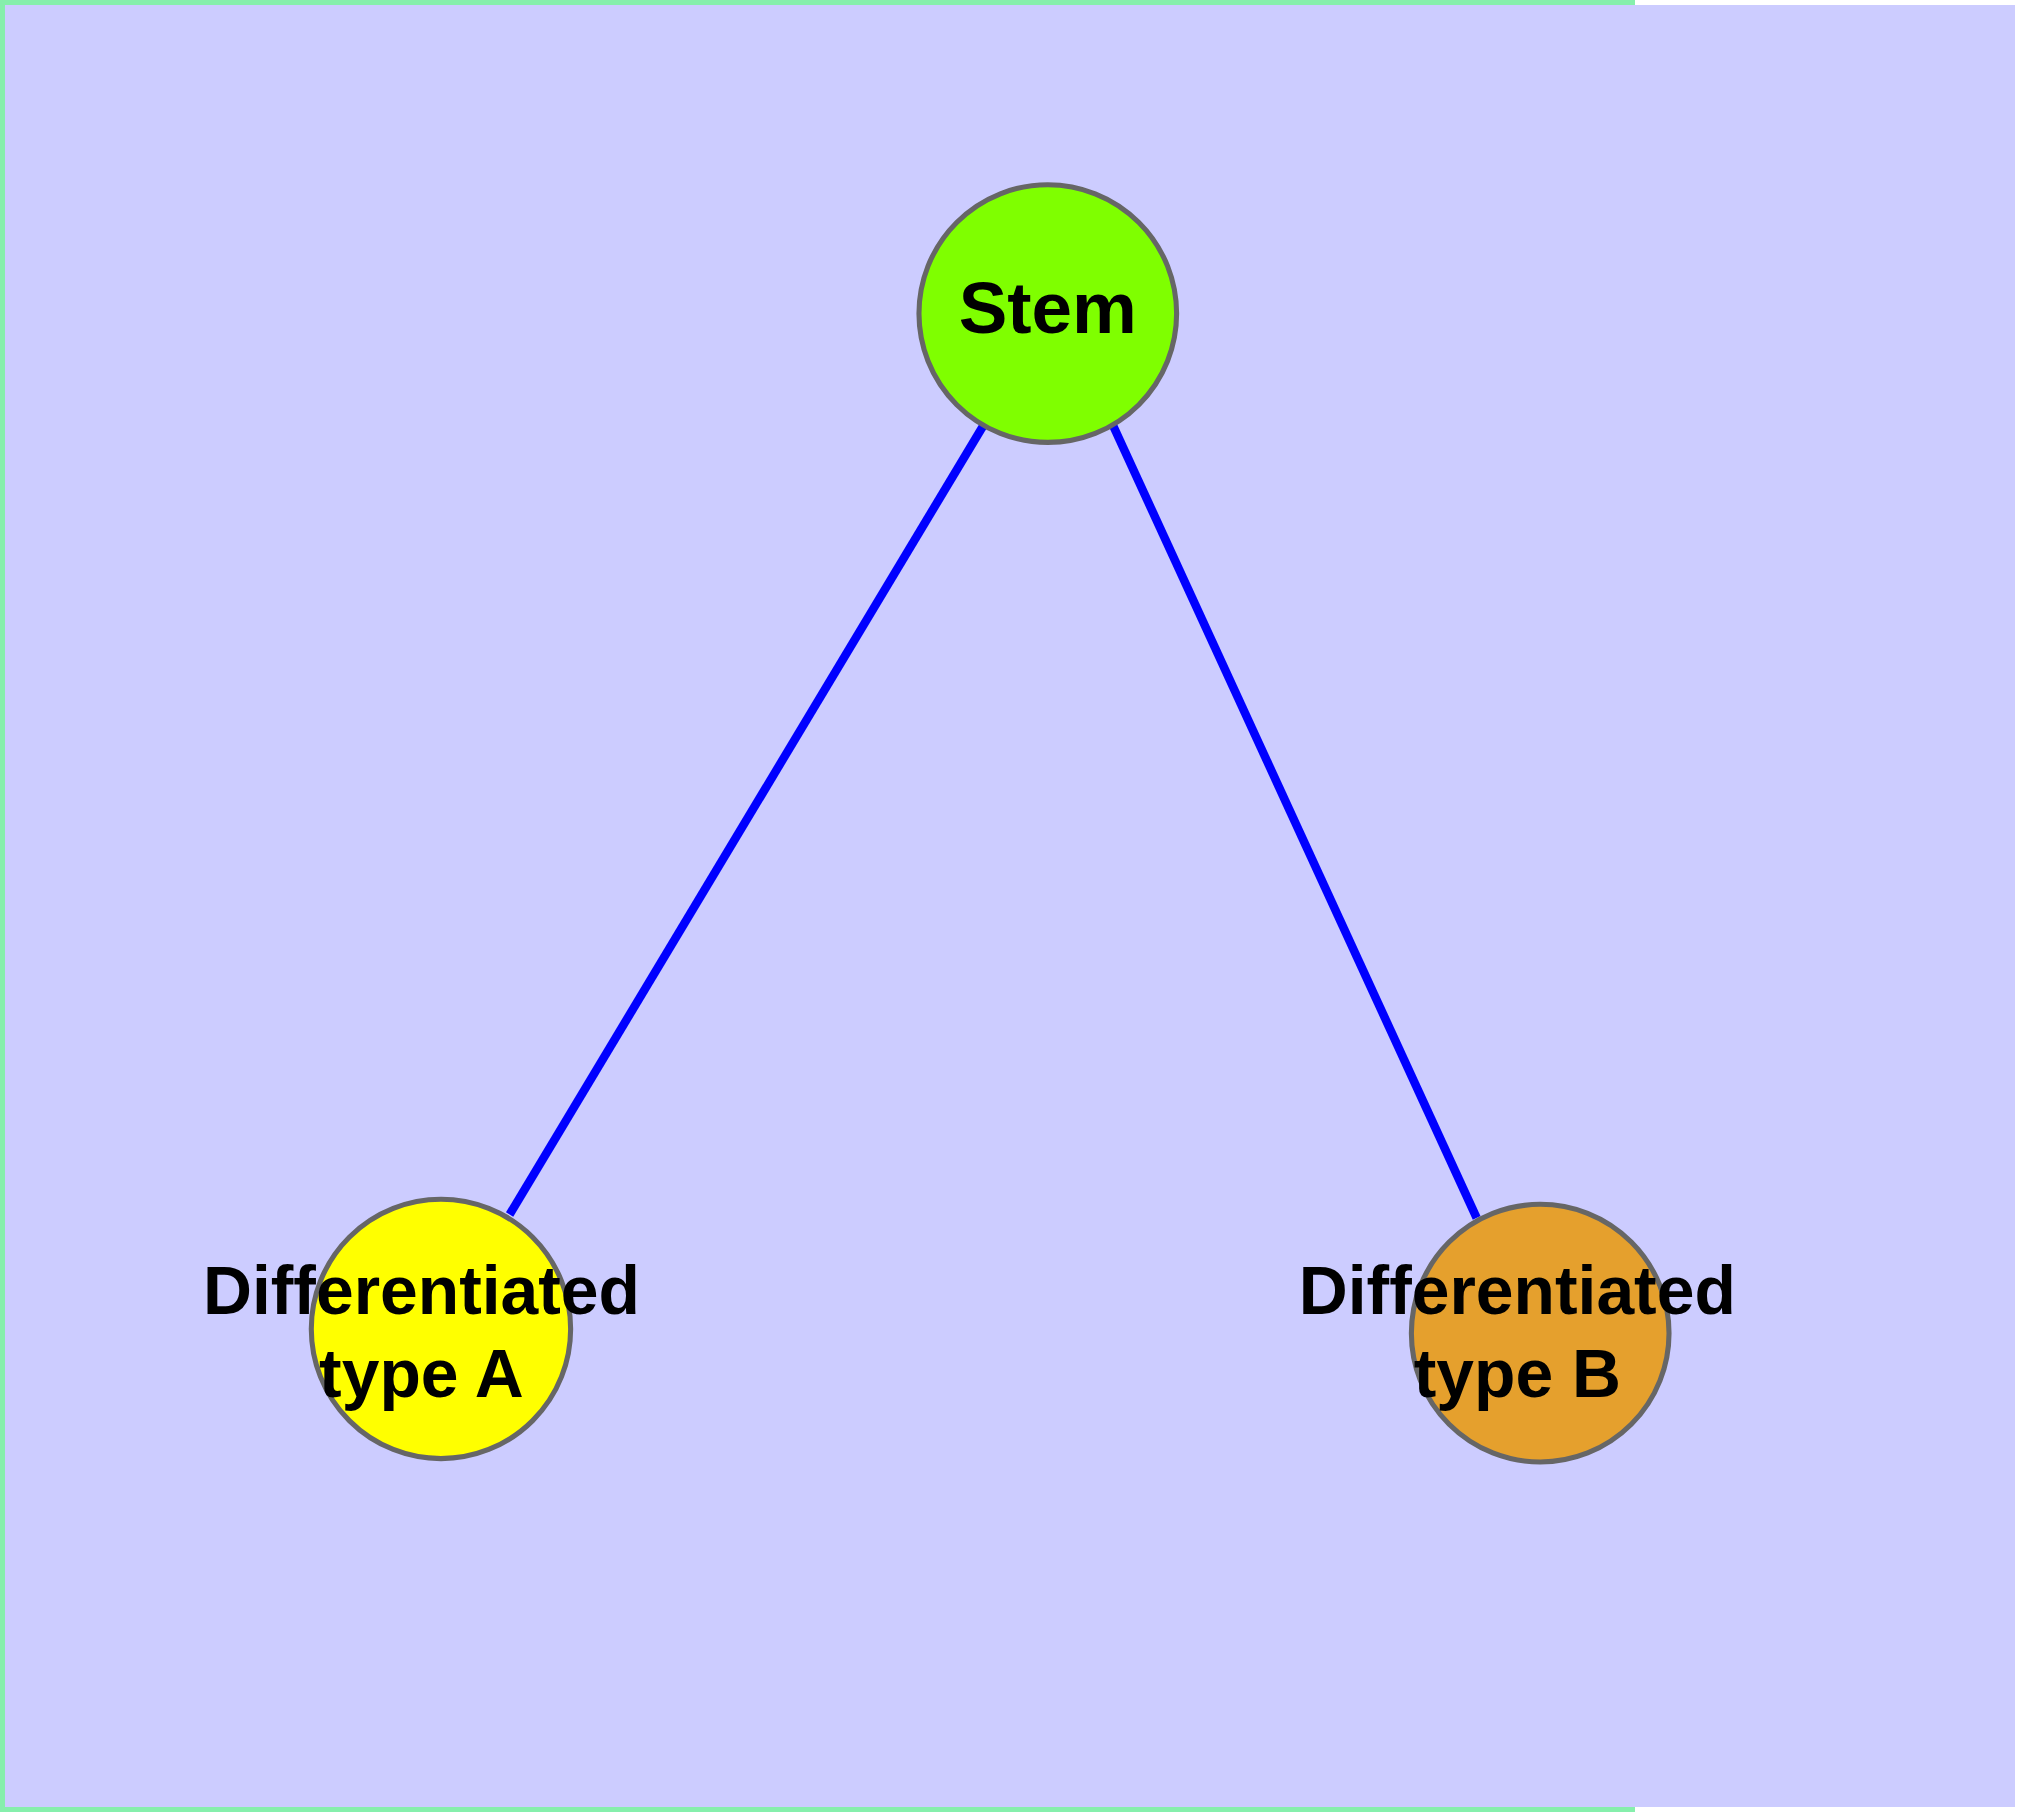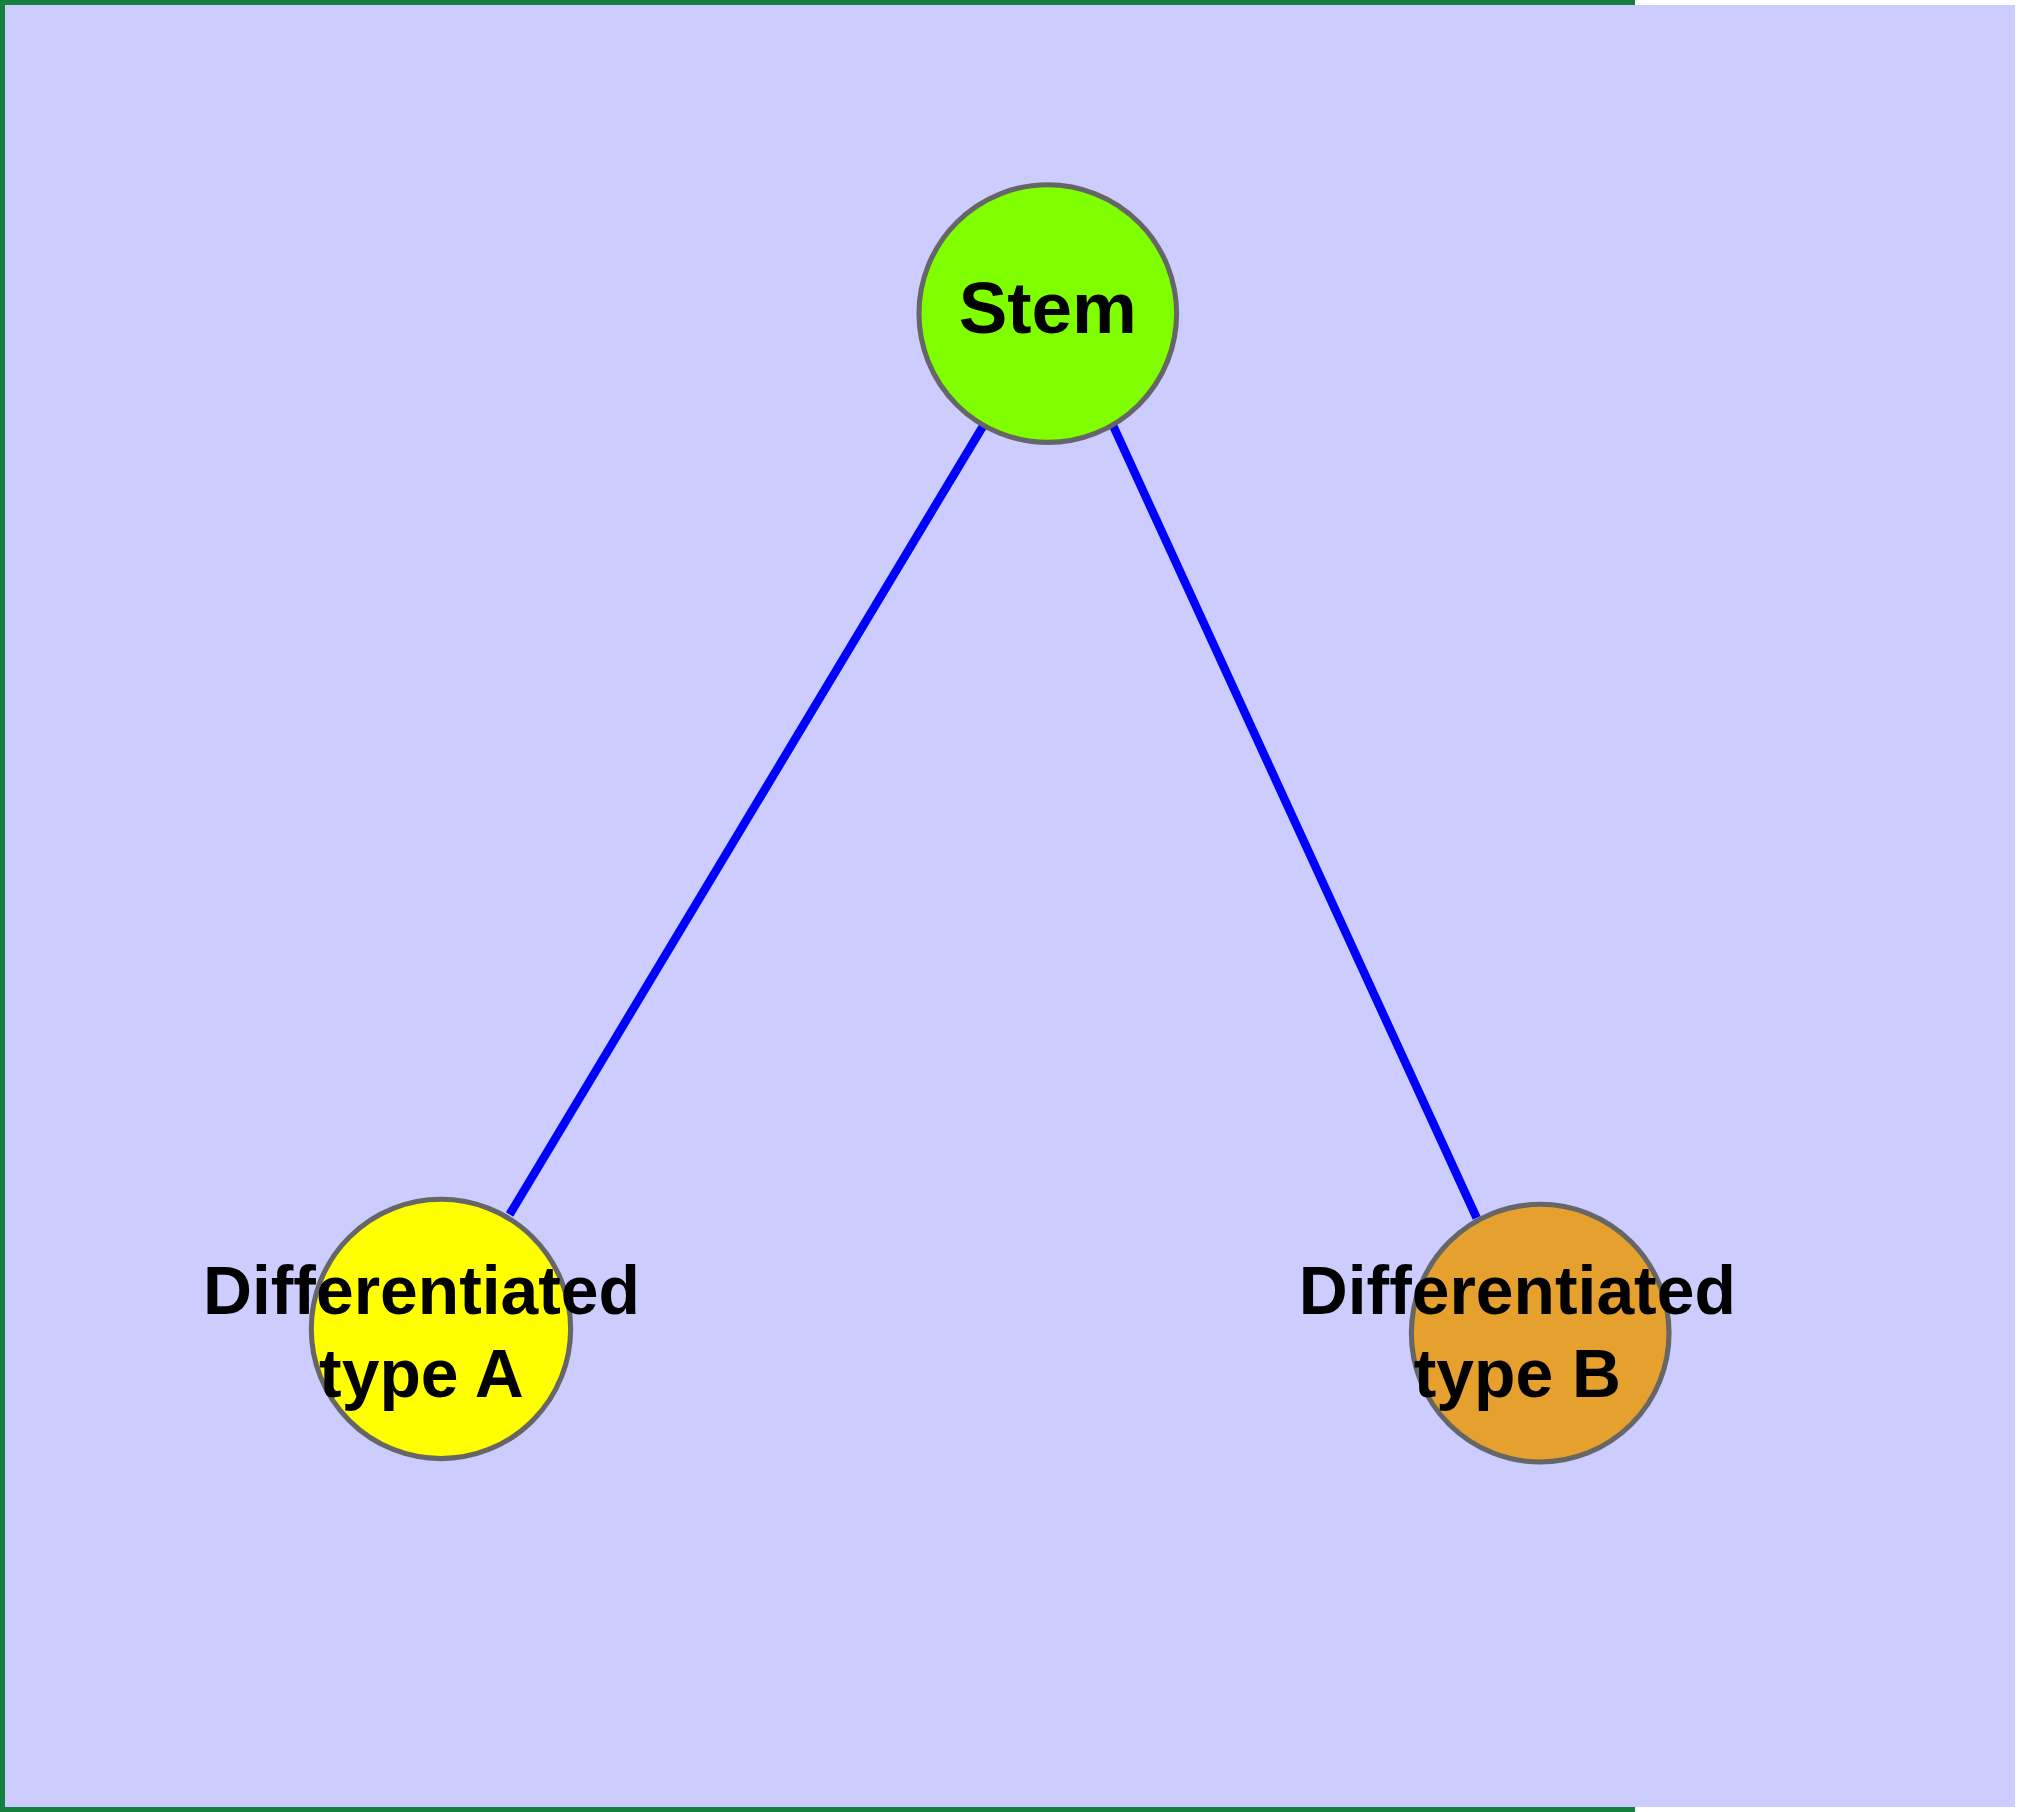--- a/index.html
+++ b/index.html
@@ -12,21 +12,21 @@
     width: 2021px;
     height: 1812px;
     overflow: hidden;
     font-family: "Liberation Sans", sans-serif;
   }
 
   #canvas {
     position: relative;
     width: 1635px;
     height: 1812px;
-    background: #15803d;
+    background: #86efac;
     box-sizing: border-box;
   }
 
   
   #plot-surface {
     position: absolute;
     left: 5.1px;
     top: 5.1px;
     width: 2010px;
     height: 1802px;

